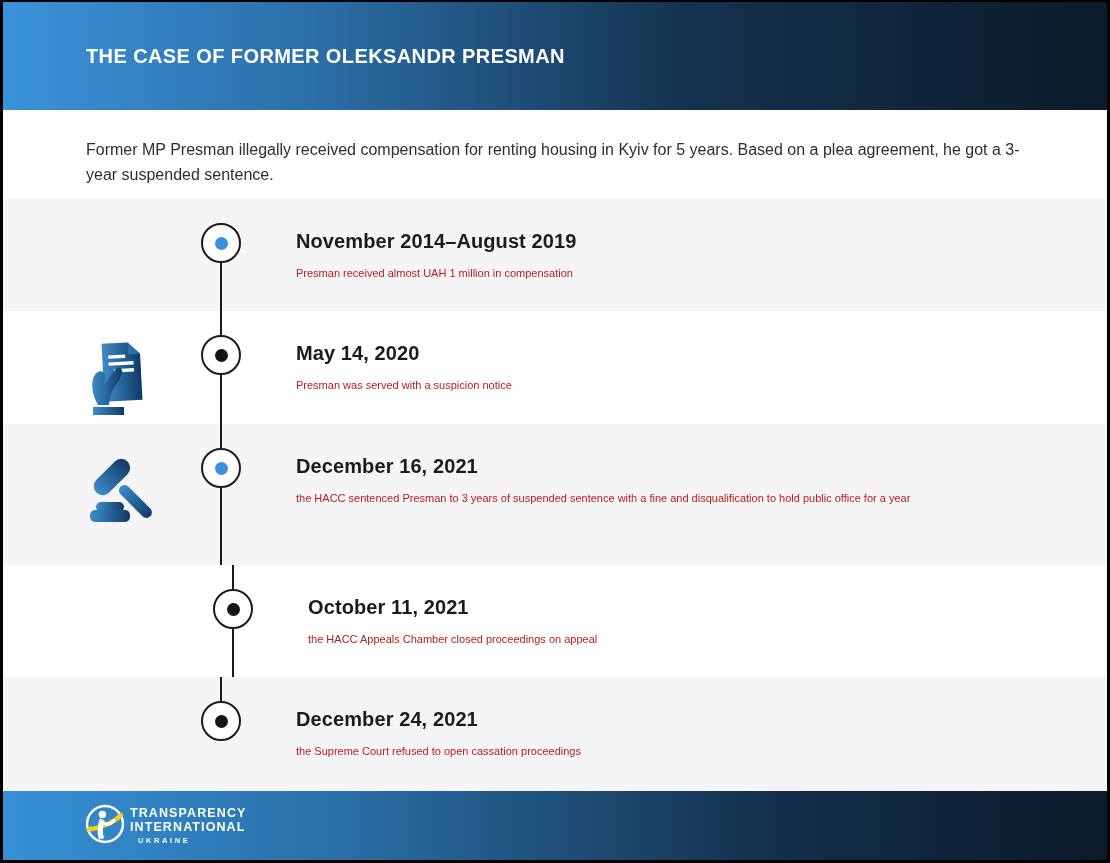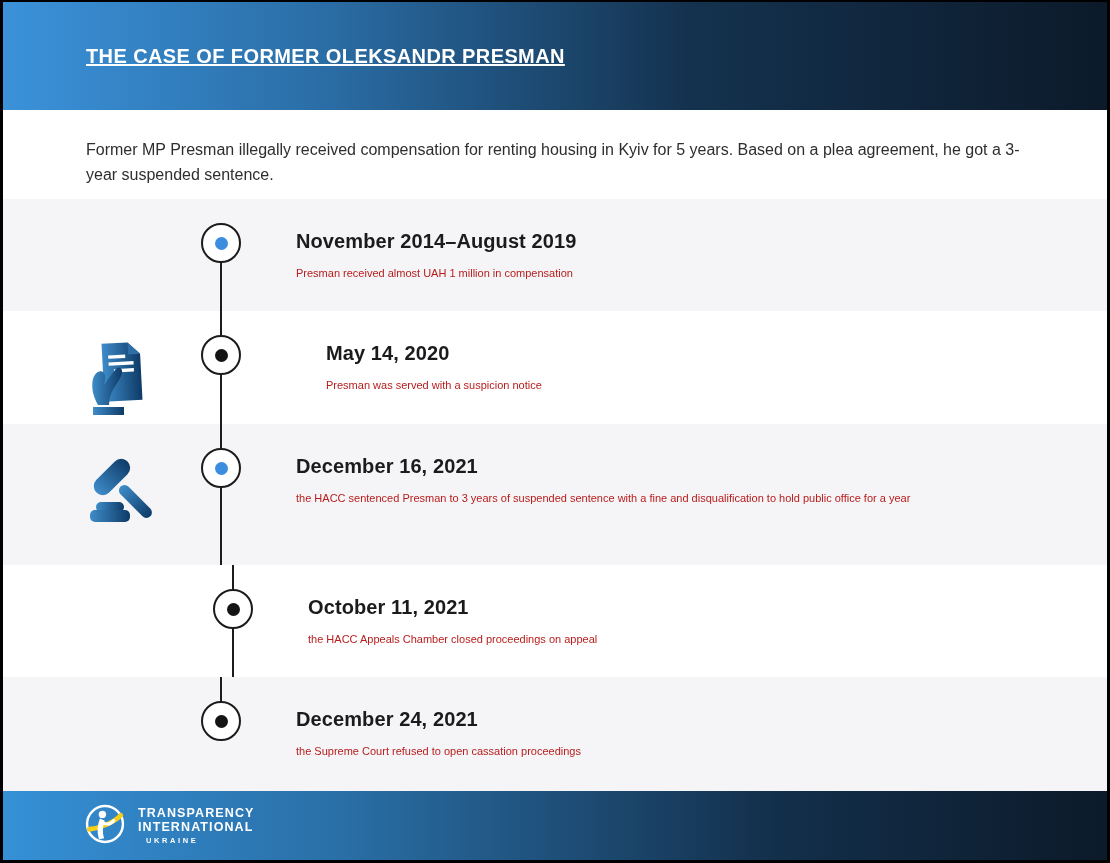--- a/index.html
+++ b/index.html
@@ -15,33 +15,33 @@
 
   
   .header {
     height:108px;
     background:linear-gradient(90deg,#3B92DA 0%,#2B6FA8 28%,#14324F 62%,#0C1A2A 100%);
     display:flex; align-items:center;
   }
   .header h1 {
     margin-left:83px;
     color:#fff; font-size:20px; font-weight:bold;
-    letter-spacing:0.4px; text-transform:uppercase;text-decoration:underline;
+    letter-spacing:0.4px; text-transform:uppercase;
   }
 
   
   .intro { height:89px; background:#fff; padding:28px 0 0 83px; }
   .intro p { font-size:16px; line-height:24.5px; color:#2e2e30; max-width:940px; }
 
   
   .row { position:relative; width:100%; }
   .row.gray { background:#F5F5F7; }
   .row.white { background:#FFFFFF; }
   .r1 { height:112px; }
-  .r2 { height:113px;padding-left:30px; }
+  .r2 { height:113px; }
   .r3 { height:141px; }
   .r4 { height:112px;margin-left:12px; }
   .r5 { height:114px; }
 
   .tl-line { position:absolute; left:217px; width:2px; background:#1c1c1c; z-index:1; }
   .tl-line.full { top:0; bottom:0; }
   .tl-line.from-marker { top:44px; bottom:0; }
   .tl-line.to-marker { top:0; height:44px; }
 
   .marker {
@@ -59,21 +59,21 @@
   .row-icon { position:absolute; z-index:2; }
   .icon-doc { left:85px; top:27px; }
   .icon-gavel { left:79px; top:26px; }
 
   
   .footer {
     height:69px;
     background:linear-gradient(90deg,#3590D6 0%,#2A70A8 30%,#132F4B 70%,#0C1A2A 100%);
     display:flex; align-items:center;
   }
-  .logo { margin-left:81px; display:flex; align-items:center; gap:12px; }
+  .logo { margin-left:81px; display:flex; align-items:center; gap:4px; }
   .logo-text { color:#fff; }
   .logo-text .l1, .logo-text .l2 {
     font-size:12.5px; font-weight:bold; letter-spacing:1.1px; line-height:14.5px;
   }
   .logo-text .l3 { font-size:7.5px; font-weight:bold; letter-spacing:2.6px; line-height:10px; margin-top:1px;padding-left:8px; }
 </style>
 </head>
 <body>
 
 <div class="canvas">

